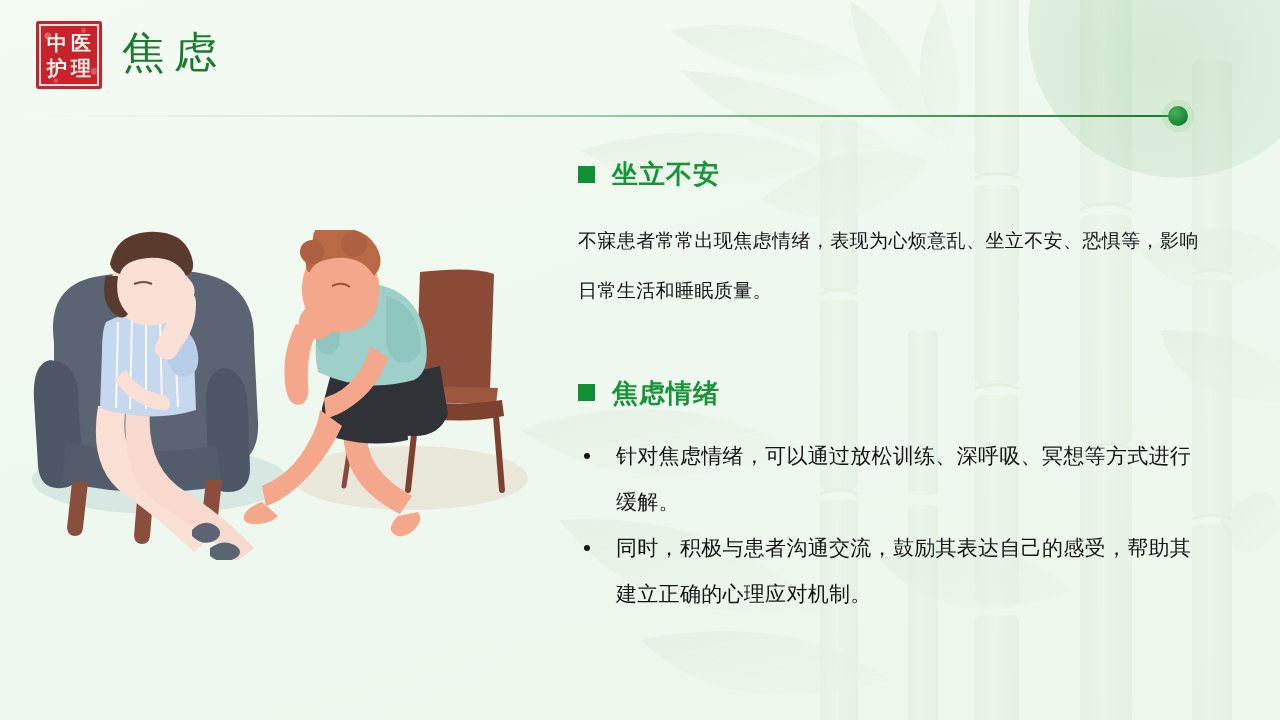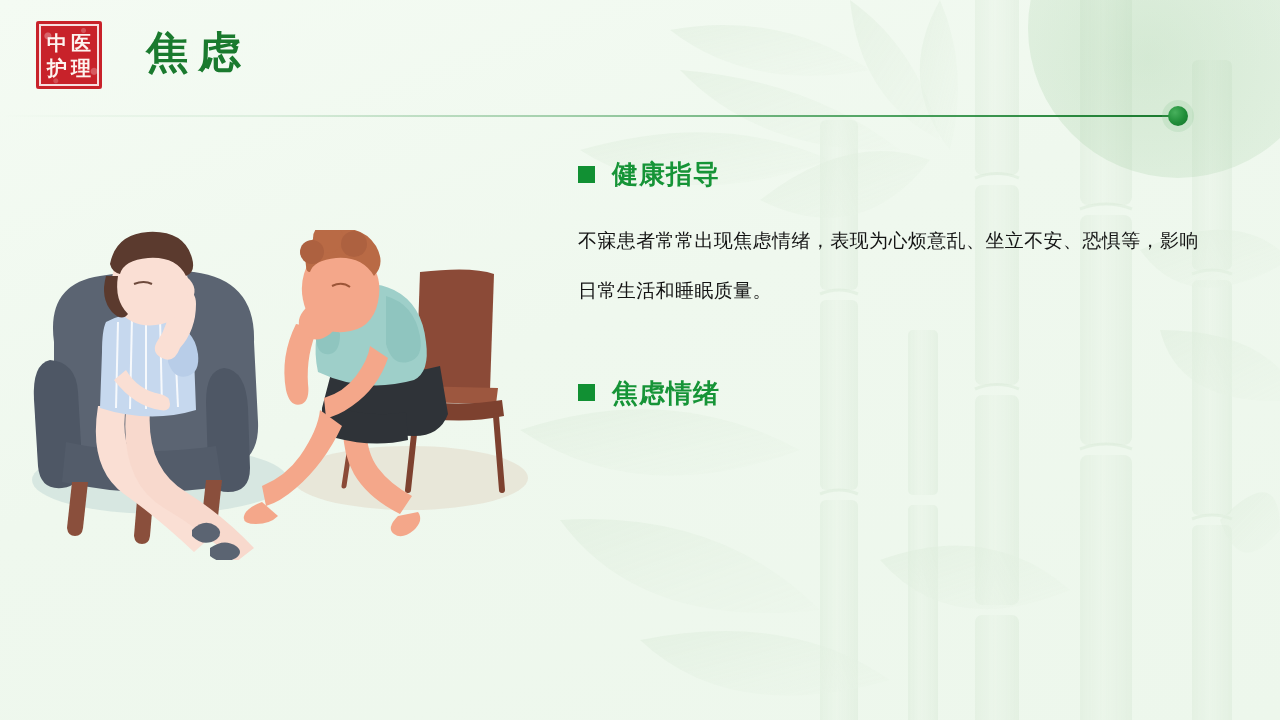--- a/index.html
+++ b/index.html
@@ -104,25 +104,24 @@
       radial-gradient(circle at 30% 88%, rgba(255,255,255,0.20) 0 2px, transparent 3px);
     pointer-events: none;
   }
 
   .page-title {
     position: absolute;
     left: 122px;
     top: 22px;
     font-family: "Liberation Serif", "DejaVu Serif", serif;
     font-size: 43px;
-    font-weight: 700;
+    font-weight: 400;
     color: #1a7a2e;
     letter-spacing: 9px;
     line-height: 62px;
-    margin-left: 24px;
   }
 
   .divider {
     position: absolute;
     left: 0;
     top: 115px;
     width: 1175px;
     height: 2px;
     background: linear-gradient(to right,
       rgba(34,139,58,0) 0%,
@@ -424,26 +423,36 @@
         <path d="M322 56 q10 -5 18 1" stroke="#9c5538" stroke-width="2" fill="none"></path>
       </g>
     </svg>
   </div>
 
   <div class="content">
 
     <div class="section">
       <div class="section-head">
         <span class="bullet-square"></span>
-        <span class="section-title">健康指导</span>
+        <span class="section-title">坐立不安</span>
       </div>
       <p class="paragraph">不寐患者常常出现焦虑情绪，表现为心烦意乱、坐立不安、恐惧等，影响日常生活和睡眠质量。</p>
     </div>
 
     <div class="section">
       <div class="section-head">
         <span class="bullet-square"></span>
         <span class="section-title">焦虑情绪</span>
       </div>
+      <ul class="bullet-list">
+        <li>
+          <span class="dot"></span>
+          <span>针对焦虑情绪，可以通过放松训练、深呼吸、冥想等方式进行缓解。</span>
+        </li>
+        <li>
+          <span class="dot"></span>
+          <span>同时，积极与患者沟通交流，鼓励其表达自己的感受，帮助其建立正确的心理应对机制。</span>
+        </li>
+      </ul>
     </div>
 
   </div>
 </div>
 
 </body></html>

